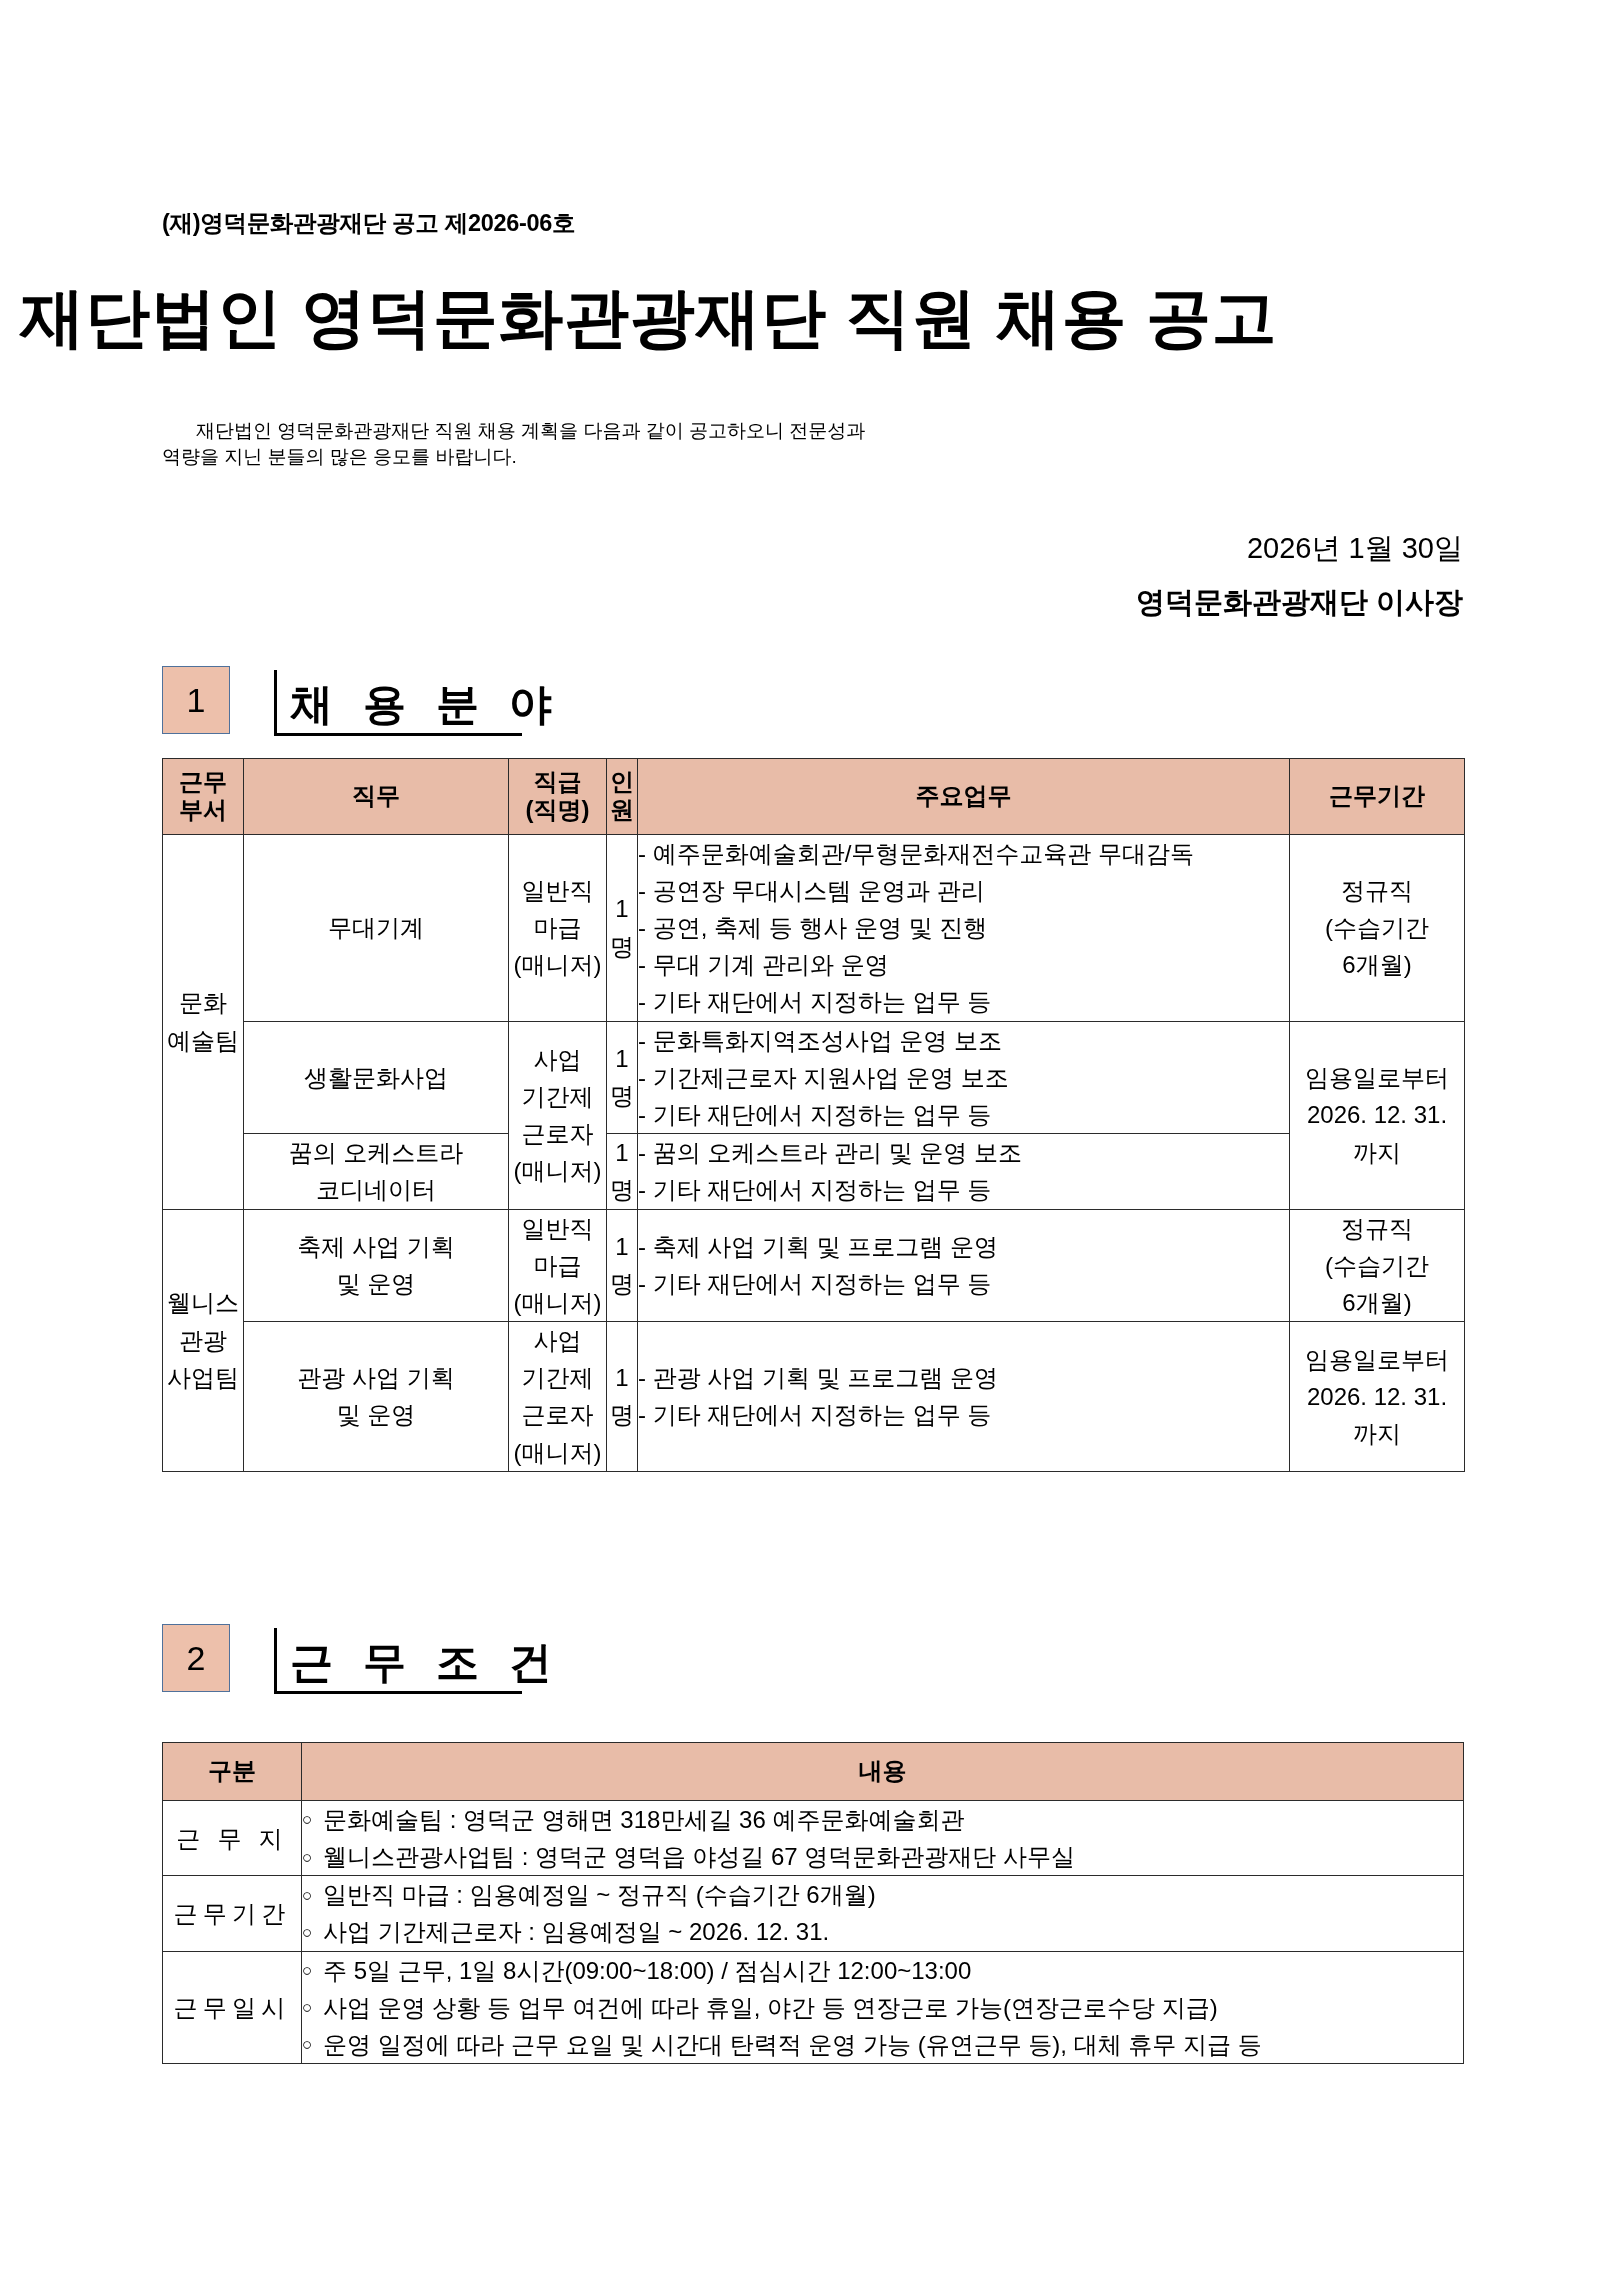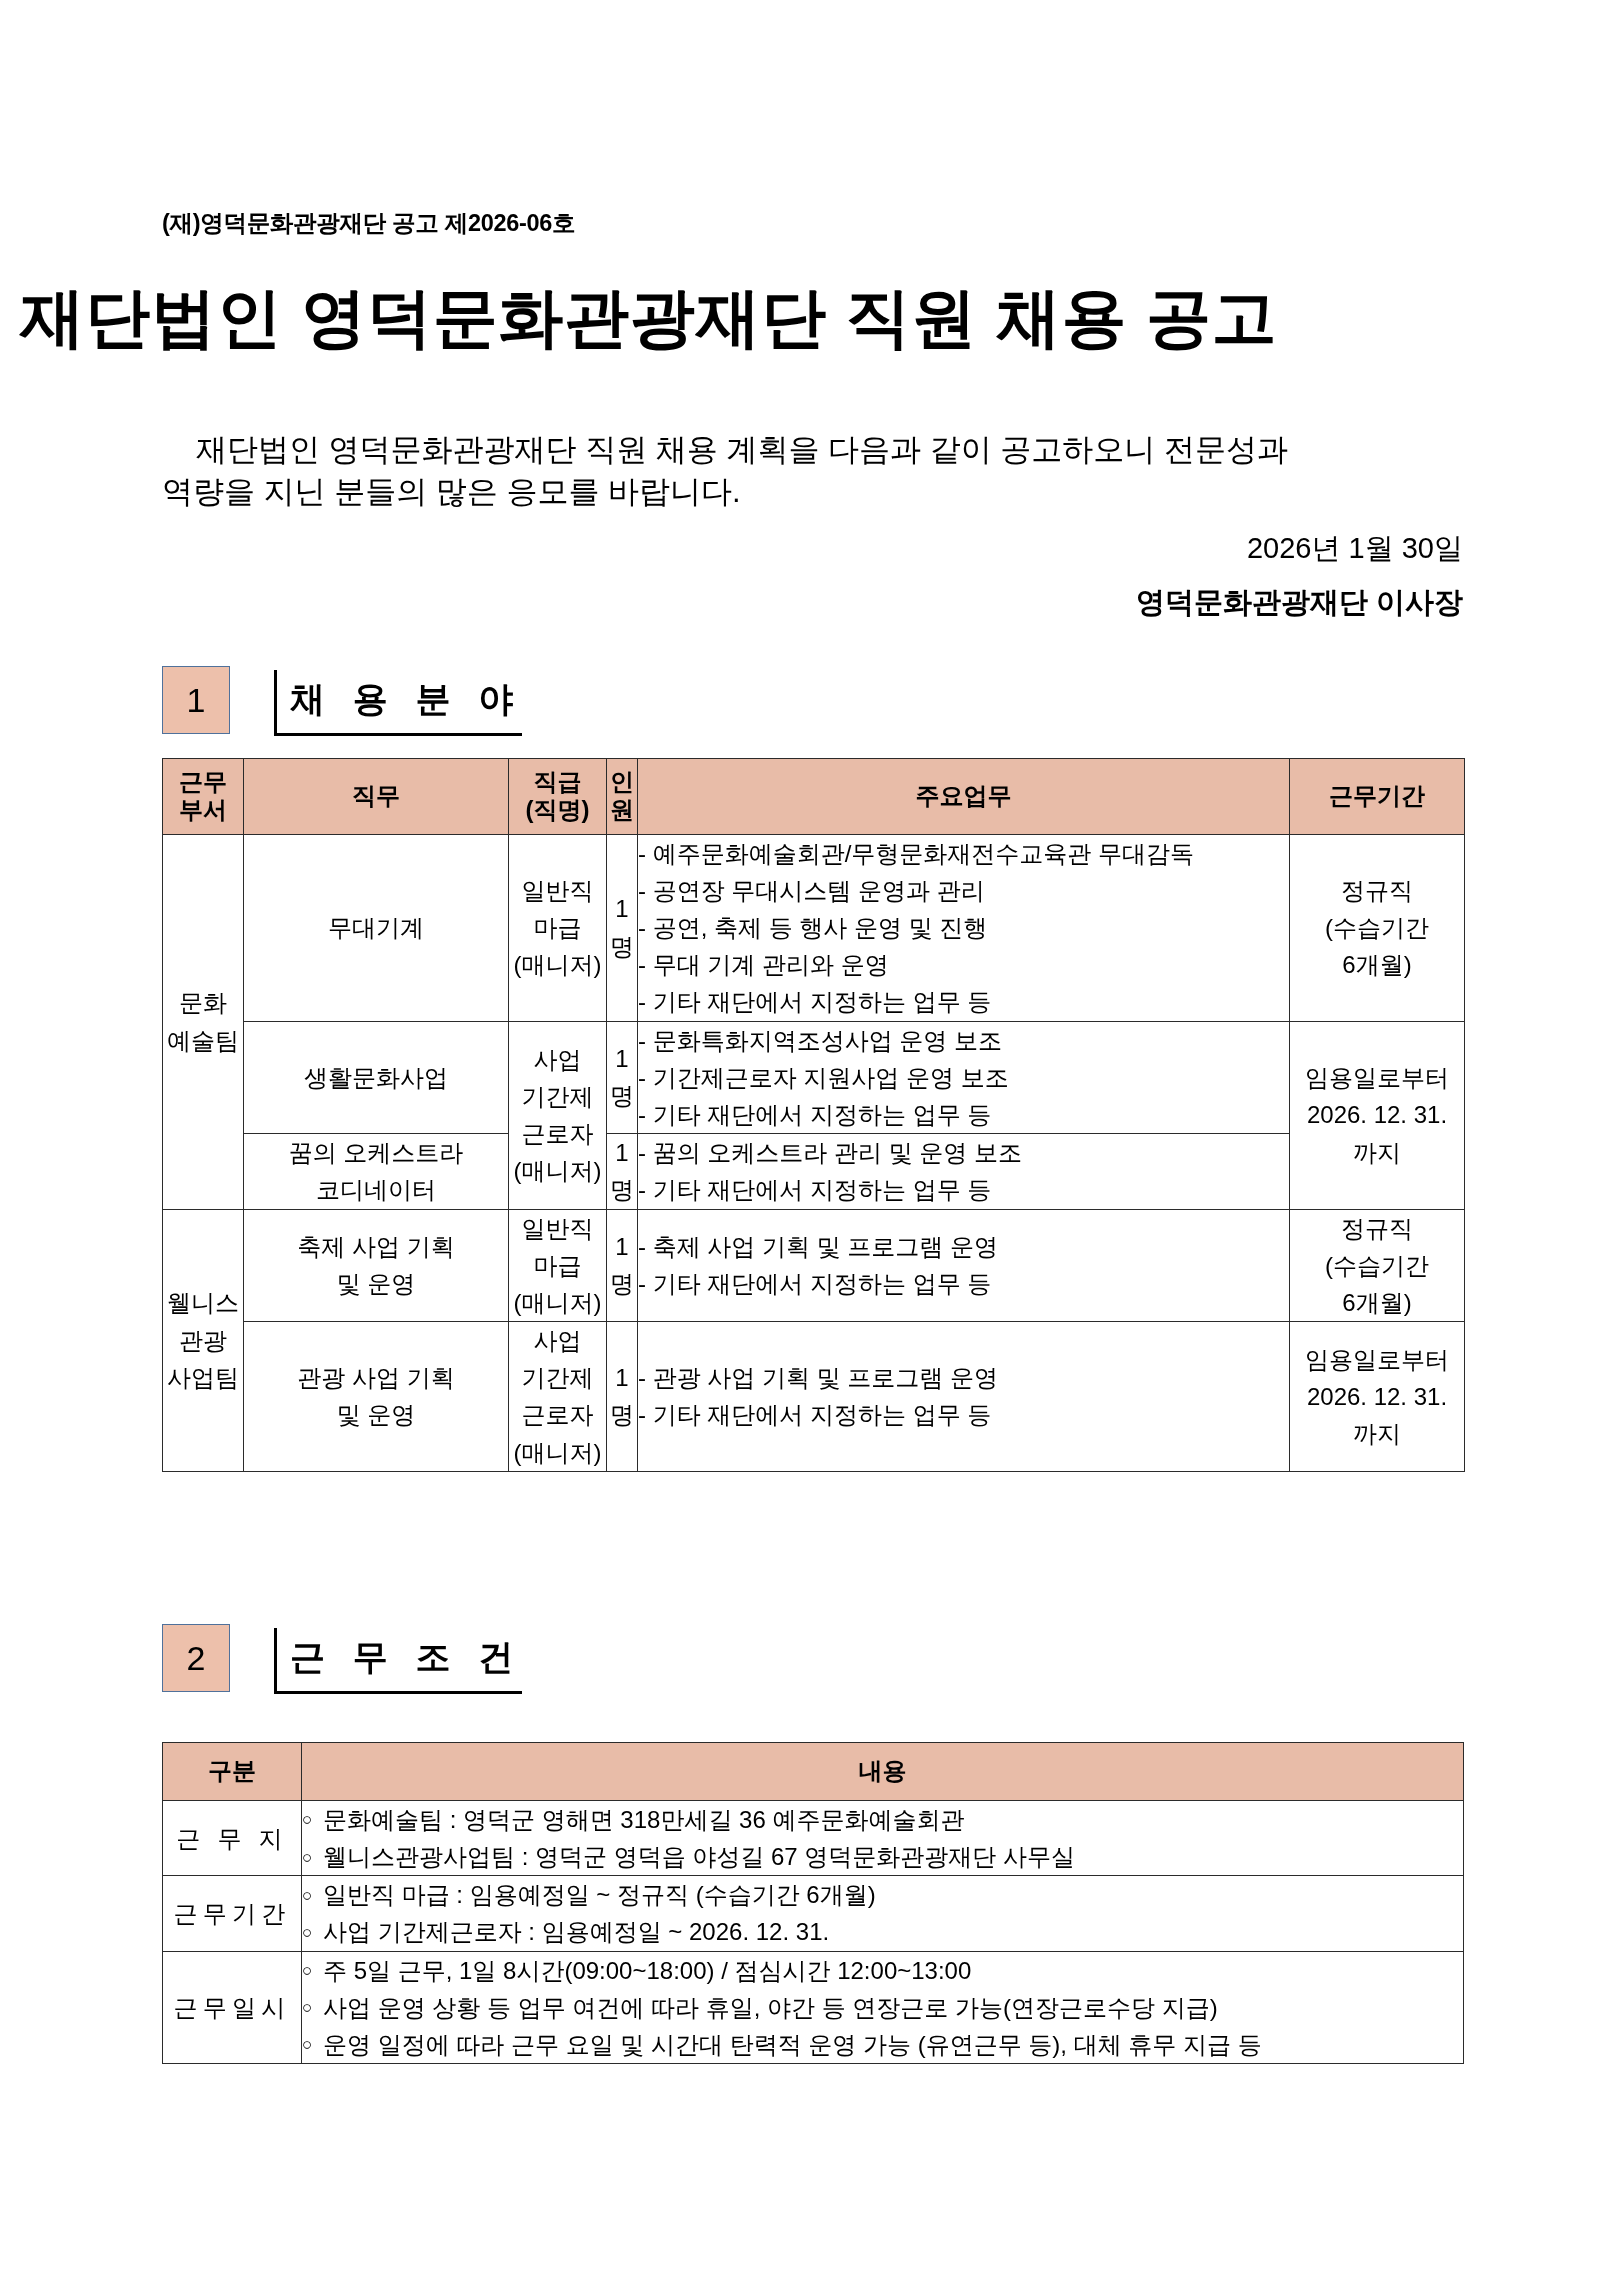--- a/index.html
+++ b/index.html
@@ -45,23 +45,23 @@
     font-size: 65px;
     font-weight: 700;
     letter-spacing: 0.7px;
     white-space: nowrap;
   }
 
   
   .intro {
     position: absolute;
     left: 162px;
-    top: 429px;
+    top: 418px;
     width: 1302px;
-    font-size: 31px;
+    font-size: 19px;
     line-height: 1.35;
     text-align: justify;
     text-justify: inter-character;
   }
   .intro .ln1 { display: block; text-indent: 34px; }
   .intro .ln2 { display: block; }
 
   
   .date-line {
     position: absolute;
@@ -113,21 +113,21 @@
     left: 112px;
     top: 67px;
     width: 248px;
     height: 3.3px;
     background: #000;
   }
   .sec-title {
     position: absolute;
     left: 128px;
     top: 10.4px;
-    font-size: 35px;
+    font-size: 43px;
     font-weight: 700;
     letter-spacing: 9px;
     white-space: nowrap;
   }
 
   
   table.doc-table {
     position: absolute;
     border-collapse: collapse;
     table-layout: fixed;

